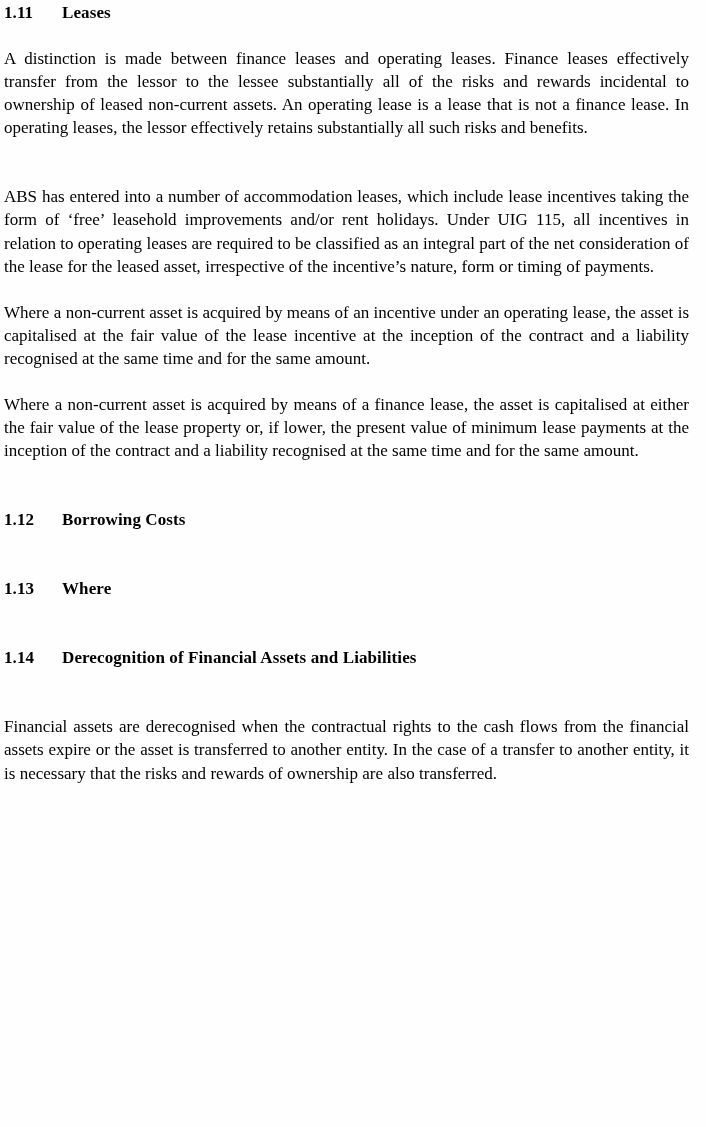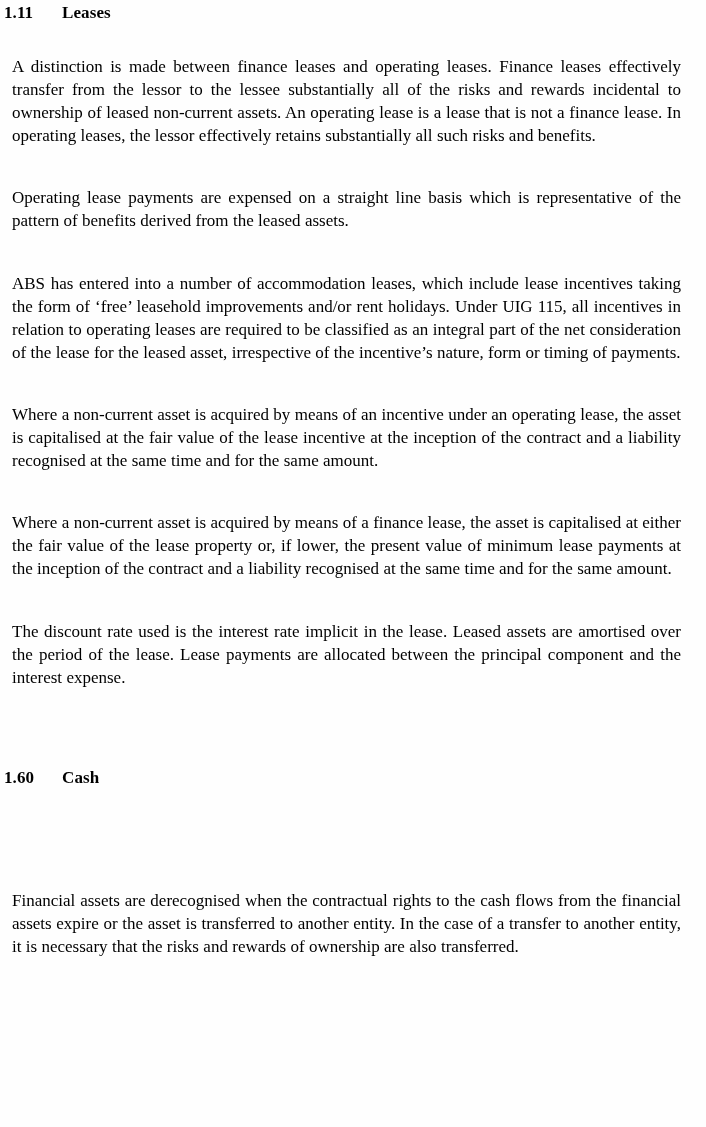--- a/index.html
+++ b/index.html
@@ -40,21 +40,21 @@
     font-weight: bold;
   }
   h2.section-heading .title {
     font-weight: bold;
   }
   p.para {
     font-size: 17px;
     line-height: 23.1px;
     text-align: justify;
     text-justify: inter-word;
-    margin: 8px;
+    margin: 0;
     padding: 0;
     hyphens: none;
     word-spacing: 0.1px;
   }
   .gap-23 { height: 23px; }
   
   p.para:after {
     content: "";
     display: inline-block;
     width: 100%;
@@ -70,46 +70,50 @@
   <div class="doc-body">
 
     <h2 class="section-heading">
       <span class="num">1.11</span><span class="title">Leases</span>
     </h2>
     <div class="gap-23"></div>
 
     <p class="para no-stretch">A distinction is made between finance leases and operating leases.  Finance leases effectively transfer from the lessor to the lessee substantially all of the risks and rewards incidental to ownership of leased non-current assets.  An operating lease is a lease that is not a finance lease.  In operating leases, the lessor effectively retains substantially all such risks and benefits.</p>
     <div class="gap-23"></div>
 
-    <p class="para no-stretch">Operating lease payments are expensed on a straight line basis which is representative of the pattern of benefits derived from the leased assets.</p>
     <div class="gap-23"></div>
 
     <p class="para no-stretch">ABS has entered into a number of accommodation leases, which include lease incentives taking the form of ‘free’ leasehold improvements and/or rent holidays.  Under UIG 115, all incentives in relation to operating leases are required to be classified as an integral part of the net consideration of the lease for the leased asset, irrespective of the incentive’s nature, form or timing of payments.</p>
     <div class="gap-23"></div>
 
     <p class="para no-stretch">Where a non-current asset is acquired by means of an incentive under an operating lease, the asset is capitalised at the fair value of the lease incentive at the inception of the contract and a liability recognised at the same time and for the same amount.</p>
     <div class="gap-23"></div>
 
     <p class="para no-stretch">Where a non-current asset is acquired by means of a finance lease, the asset is capitalised at either the fair value of the lease property or, if lower, the present value of minimum lease payments at the inception of the contract and a liability recognised at the same time and for the same amount.</p>
     <div class="gap-23"></div>
 
-    <p class="para no-stretch">The discount rate used is the interest rate implicit in the lease.  Leased assets are amortised over the period of the lease. Lease payments are allocated between the principal component and the interest expense.</p>
     <div class="gap-23"></div>
 
+    <h2 class="section-heading">
+      <span class="num">1.12</span><span class="title">Borrowing Costs</span>
+    </h2>
     <div class="gap-23"></div>
 
     <div class="gap-23"></div>
 
     <h2 class="section-heading">
-      <span class="num">1.60</span><span class="title">Cash</span>
+      <span class="num">1.13</span><span class="title">Where</span>
     </h2>
     <div class="gap-23"></div>
 
     <div class="gap-23"></div>
 
+    <h2 class="section-heading">
+      <span class="num">1.14</span><span class="title">Derecognition of Financial Assets and Liabilities</span>
+    </h2>
     <div class="gap-23"></div>
 
     <div class="gap-23"></div>
 
     <p class="para no-stretch">Financial assets are derecognised when the contractual rights to the cash flows from the financial assets expire or the asset is transferred to another entity.  In the case of a transfer to another entity, it is necessary that the risks and rewards of ownership are also transferred.</p>
 
   </div>
 </div>
 
 </body></html>

